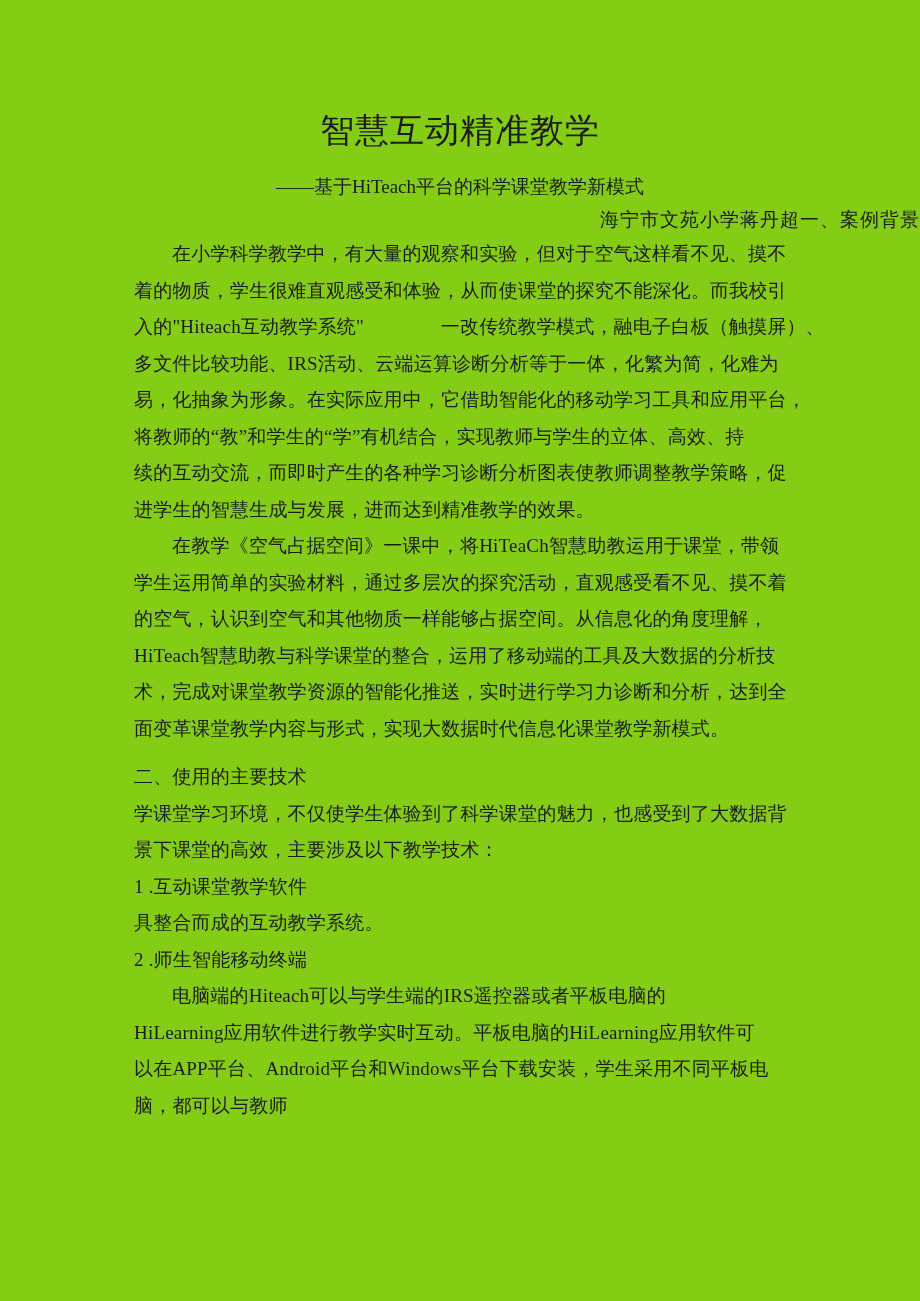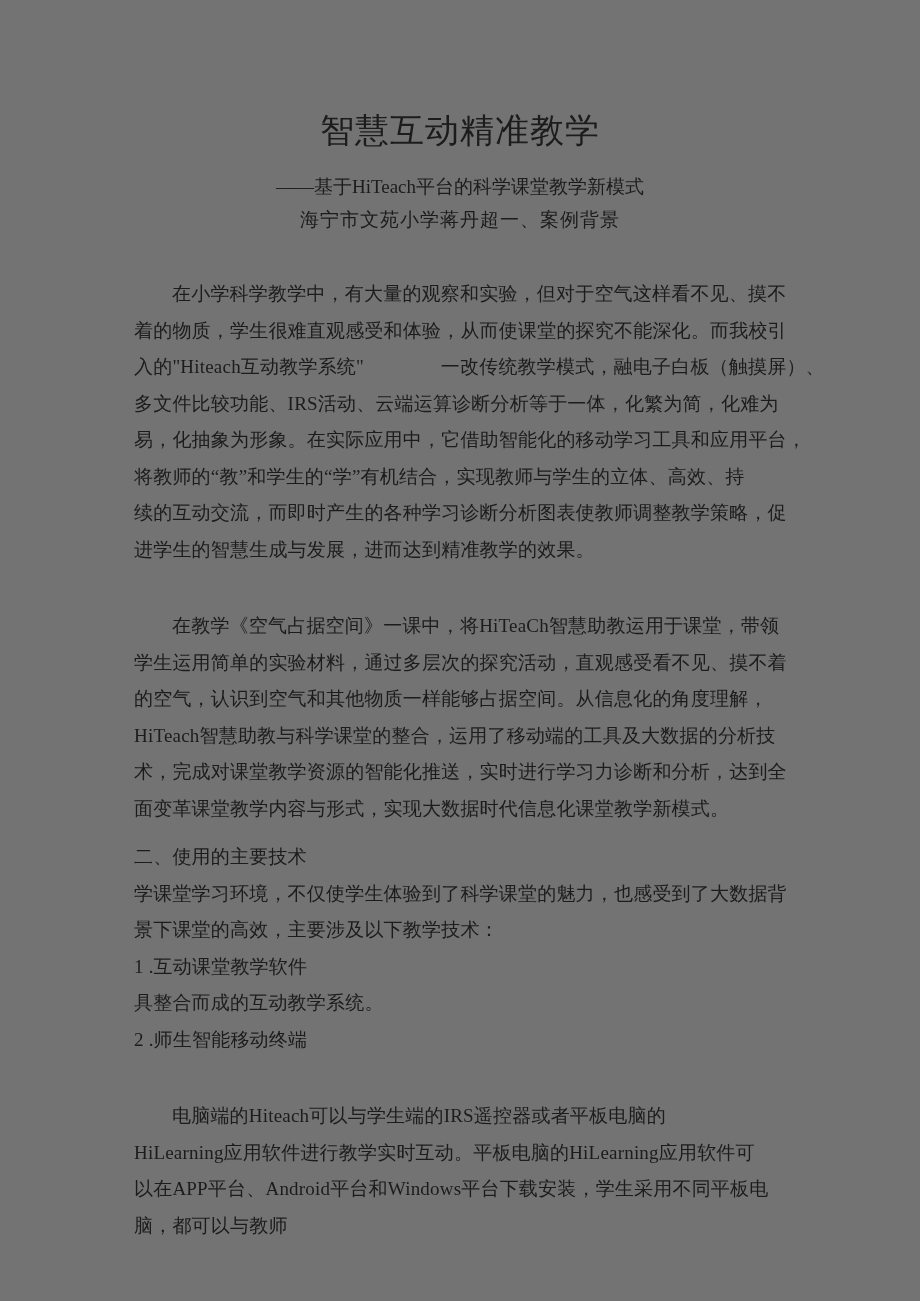--- a/index.html
+++ b/index.html
@@ -4,21 +4,21 @@
 <style>
   html, body {
     margin: 0;
     padding: 0;
     background: #ffffff;
   }
   .page {
     position: relative;
     width: 920px;
     height: 1301px;
-    background: #737373;
+    background: #84cc16;
     color: #1c1c1c;
     font-family: "Liberation Serif", "DejaVu Serif", serif;
     overflow: hidden;
   }
   .doc-title {
     position: absolute;
     top: 108px;
     left: 0;
     width: 100%;
     text-align: center;
@@ -36,42 +36,41 @@
     text-align: center;
     font-size: 19px;
     line-height: 26px;
     white-space: pre;
   }
   .doc-byline {
     position: absolute;
     top: 207px;
     left: 0;
     width: 100%;
-    text-align: center;
+    text-align: right;
     font-size: 19px;
     line-height: 26px;
     letter-spacing: 1px;
     white-space: pre;
   }
   .doc-body {
     position: absolute;
     top: 236px;
     left: 134px;
     width: 690px;
     font-size: 19px;
   }
   .line {
     height: 36.5px;
     line-height: 36.5px;
     white-space: pre;
     letter-spacing: 0.2px;
   }
   .line.indent {
     padding-left: 38px;
-    margin-top: 40px;
   }
   .line.gap-before {
     margin-top: 12px;
   }
 </style>
 </head>
 <body>
 
 <div class="page">
   <div class="doc-title">智慧互动精准教学</div>

